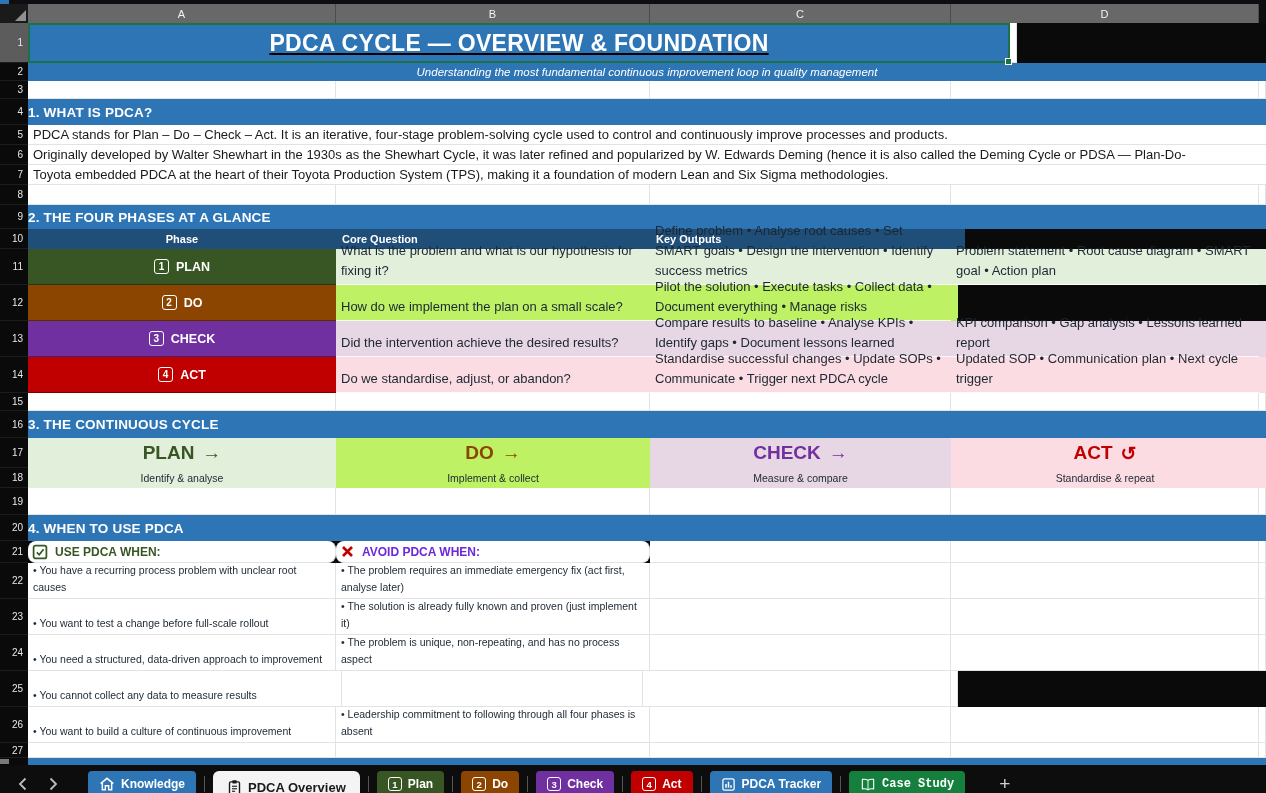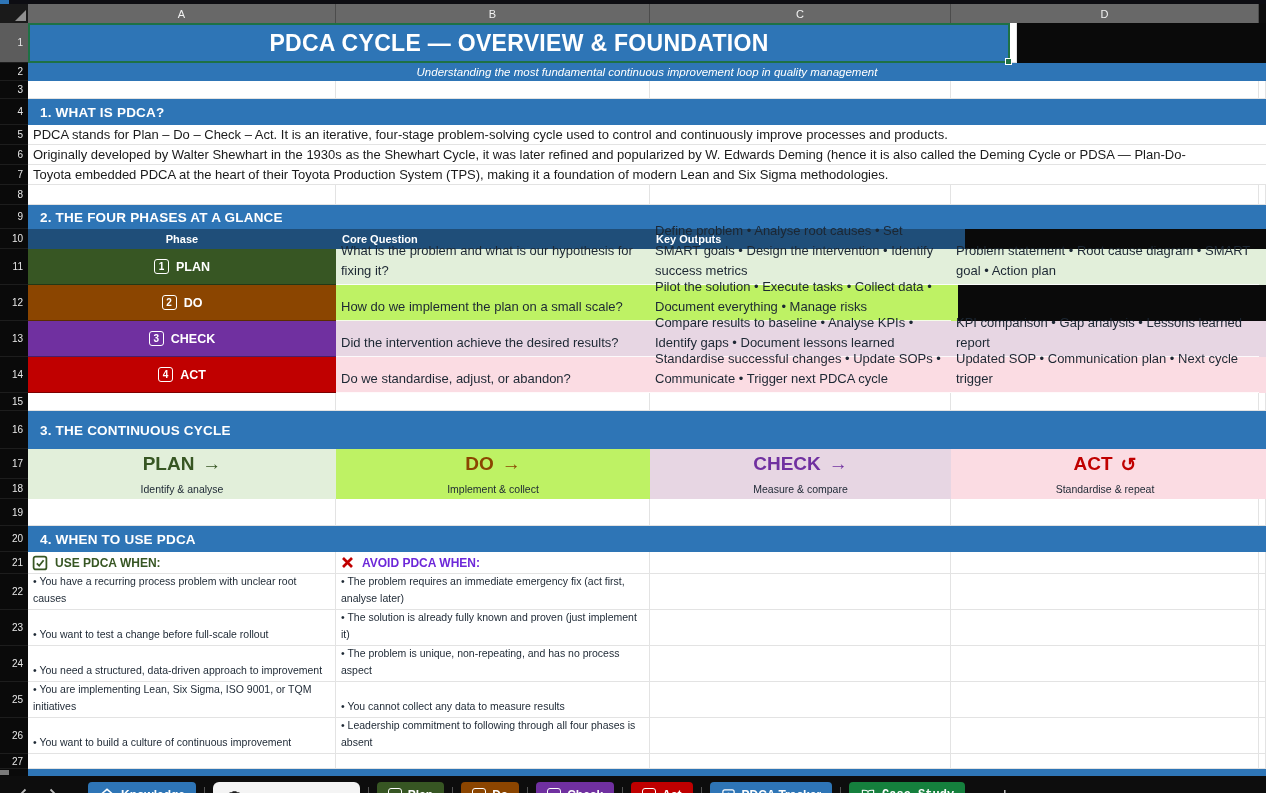--- a/index.html
+++ b/index.html
@@ -20,36 +20,36 @@
     align-items:center; justify-content:center; border-right:1px solid #4c4c4c; flex:none; }
 
   
   .r { display:flex; width:1266px; }
   .gut { width:28px; flex:none; background:#0a0a0a; color:#e8e8e8; font-size:10px;
     display:flex; align-items:center; justify-content:flex-end; padding-right:5px;
     border-bottom:1px solid #1d1d1d; }
   .gut.sel { background:#5c5c5c; }
   .cA{width:308px;flex:none;} .cB{width:314px;flex:none;} .cC{width:301px;flex:none;}
   .cD{width:308px;flex:none;} .cE{width:7px;flex:none;}
-  .span4 { width:982px; flex:none; }   
+  .span4 { width:982px; flex:none;text-decoration:underline; }   
   .span5 { width:1238px; flex:none; }   
   .g { background:#fff; border-right:1px solid #e3e3e3; border-bottom:1px solid #e3e3e3; }
 
   
   .title-cell { background:#2E75B6; border:2px solid #1E7145; position:relative;
     display:flex; align-items:center; justify-content:center; }
   .title-cell .t { color:#fff; font-size:23px; font-weight:bold; letter-spacing:.3px; }
   .title-cell .handle { position:absolute; right:-4px; bottom:-4px; width:7px; height:7px;
     background:#1E7145; border:1px solid #fff; }
   .subtitle-cell { background:#2E75B6; color:#fff; font-size:11.5px; font-style:italic;
     display:flex; align-items:center; justify-content:center; }
 
   
   .band { background:#2E75B6; color:#fff; font-weight:bold; font-size:13.5px;
-    display:flex; align-items:center; padding-left:12px; letter-spacing:.2px; }
+    display:flex; align-items:center; padding-left:0; letter-spacing:.2px; }
 
   
   .para { background:#fff; border-bottom:1px solid #e3e3e3; color:#1a1a1a; font-size:13px;
     display:flex; align-items:center; padding-left:5px; white-space:nowrap; overflow:hidden; }
 
   
   .thead { background:#1F4E79; color:#fff; font-weight:bold; font-size:11px;
     display:flex; align-items:center; }
   .thead.cen { justify-content:center; }
   .thead.lft { padding-left:6px; }
@@ -67,21 +67,21 @@
 
   
   .cyc-main { display:flex; align-items:center; justify-content:center; gap:8px;
     font-size:19px; font-weight:bold; }
   .cyc-sub { display:flex; align-items:center; justify-content:center;
     font-size:10.5px; color:#1c2733; }
   .fg-plan{color:#375623;} .fg-do{color:#8B4500;} .fg-check{color:#7030A0;} .fg-act{color:#C00000;}
 
   
   .use-hdr { background:#fff; border-right:1px solid #e3e3e3; border-bottom:1px solid #e3e3e3;
-    display:flex; align-items:center; gap:7px; padding-left:4px; font-weight:bold; font-size:12px; }
+    display:flex; align-items:center; gap:7px; padding-left:4px; font-weight:bold; font-size:12px;border-radius:8px; }
   .use-hdr.green { color:#375623; }
   .use-hdr.red { color:#6d28d9; }
   .list-cell { background:#fff; border-right:1px solid #e3e3e3; border-bottom:1px solid #e3e3e3;
     font-size:10.5px; color:#1c2733; line-height:1.6; padding:1px 6px 2px 5px;
     display:flex; align-items:flex-end; }
 
   
   .scrollstrip { display:flex; width:1266px; height:7px; }
   .scrollstrip .l { width:28px; background:#0a0a0a; position:relative; flex:none; }
   .scrollstrip .l .sq { position:absolute; left:0; top:1px; width:9px; height:5px; background:#7a7a7a; }
@@ -239,21 +239,21 @@
 
   <div class="r" style="height:18px">
     <div class="gut">15</div>
     <div class="cA g"></div>
     <div class="cB g"></div>
     <div class="cC g"></div>
     <div class="cD g"></div>
     <div class="cE g"></div>
   </div>
 
-  <div class="r" style="height:38px">
+  <div class="r" style="height:27px">
     <div class="gut">16</div>
     <div class="span5 band">3. THE CONTINUOUS CYCLE</div>
   </div>
 
   <div class="r" style="height:30px">
     <div class="gut">17</div>
     <div class="cA cyc-main bg-plan-l fg-plan">
       <span>PLAN</span>
       <span>→</span>
     </div>
@@ -334,21 +334,20 @@
   <div class="r" style="height:36px">
     <div class="gut">24</div>
     <div class="cA list-cell">• You need a structured, data-driven approach to improvement</div>
     <div class="cB list-cell">• The problem is unique, non-repeating, and has no process aspect</div>
     <div class="cC g"></div>
     <div class="cD g"></div>
     <div class="cE g"></div>
   </div>
   <div class="r" style="height:36px">
     <div class="gut">25</div>
-    <div class="cA list-cell">• You are implementing Lean, Six Sigma, ISO 9001, or TQM initiatives</div>
     <div class="cB list-cell">• You cannot collect any data to measure results</div>
     <div class="cC g"></div>
     <div class="cD g"></div>
     <div class="cE g"></div>
   </div>
   <div class="r" style="height:36px">
     <div class="gut">26</div>
     <div class="cA list-cell">• You want to build a culture of continuous improvement</div>
     <div class="cB list-cell">• Leadership commitment to following through all four phases is absent</div>
     <div class="cC g"></div>

